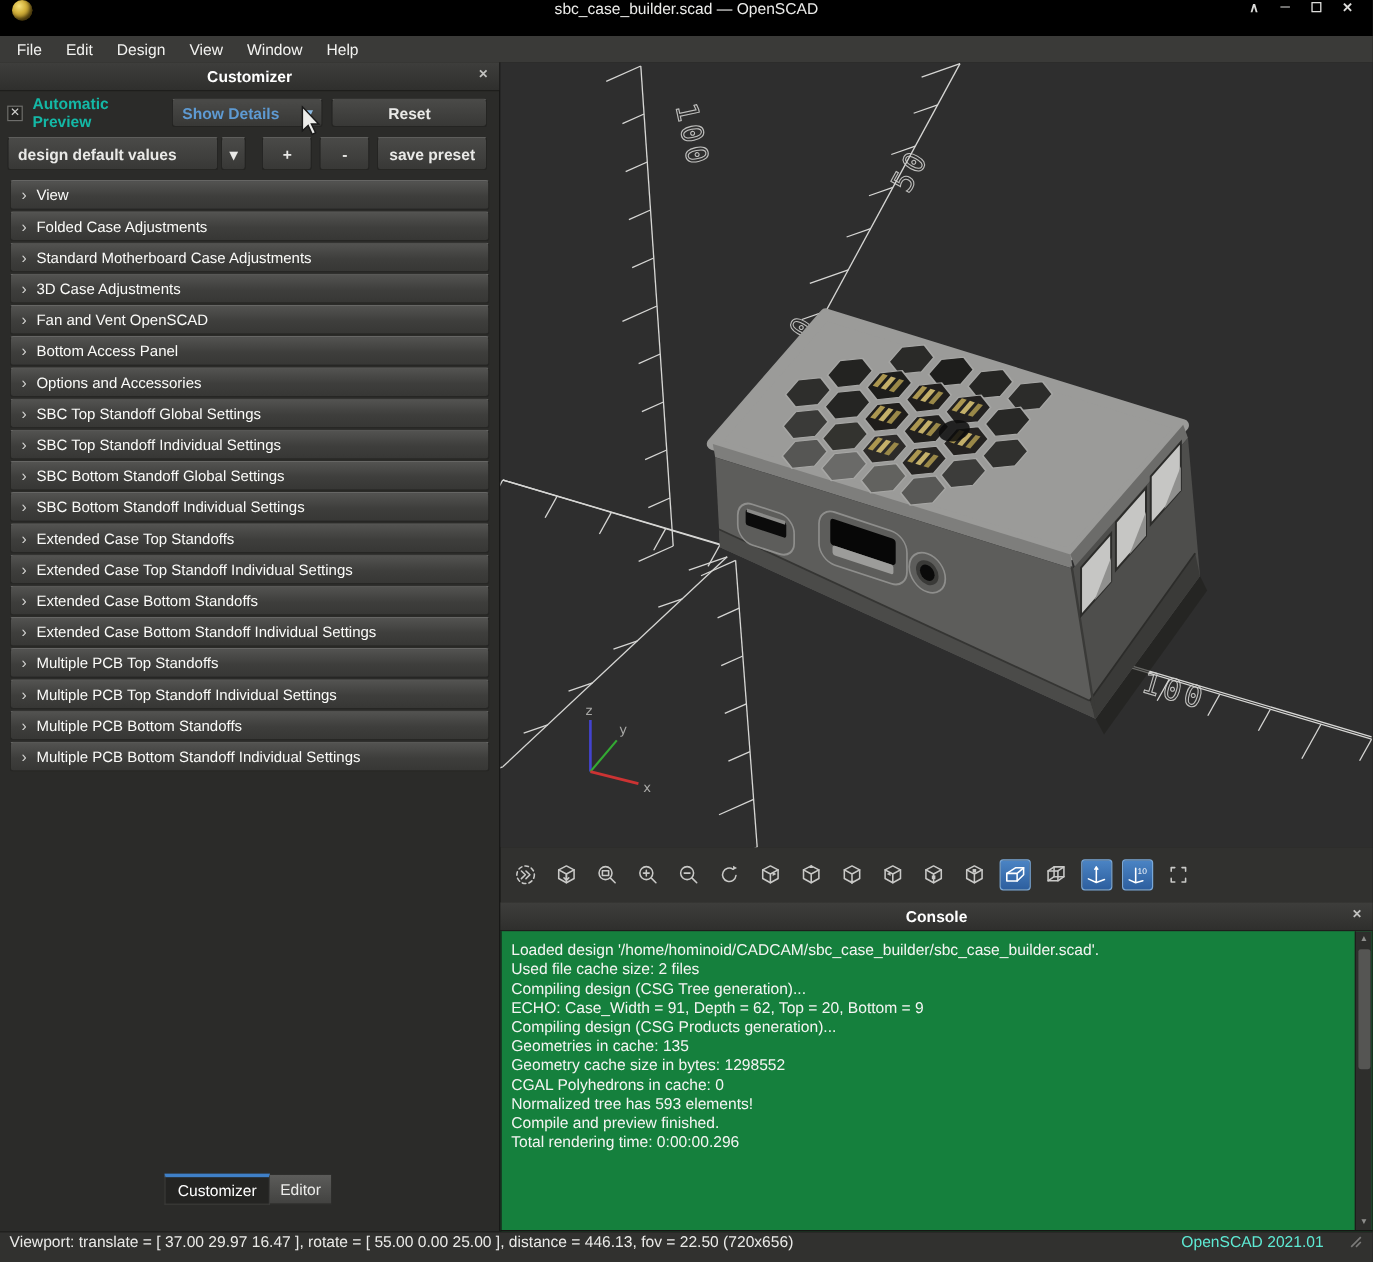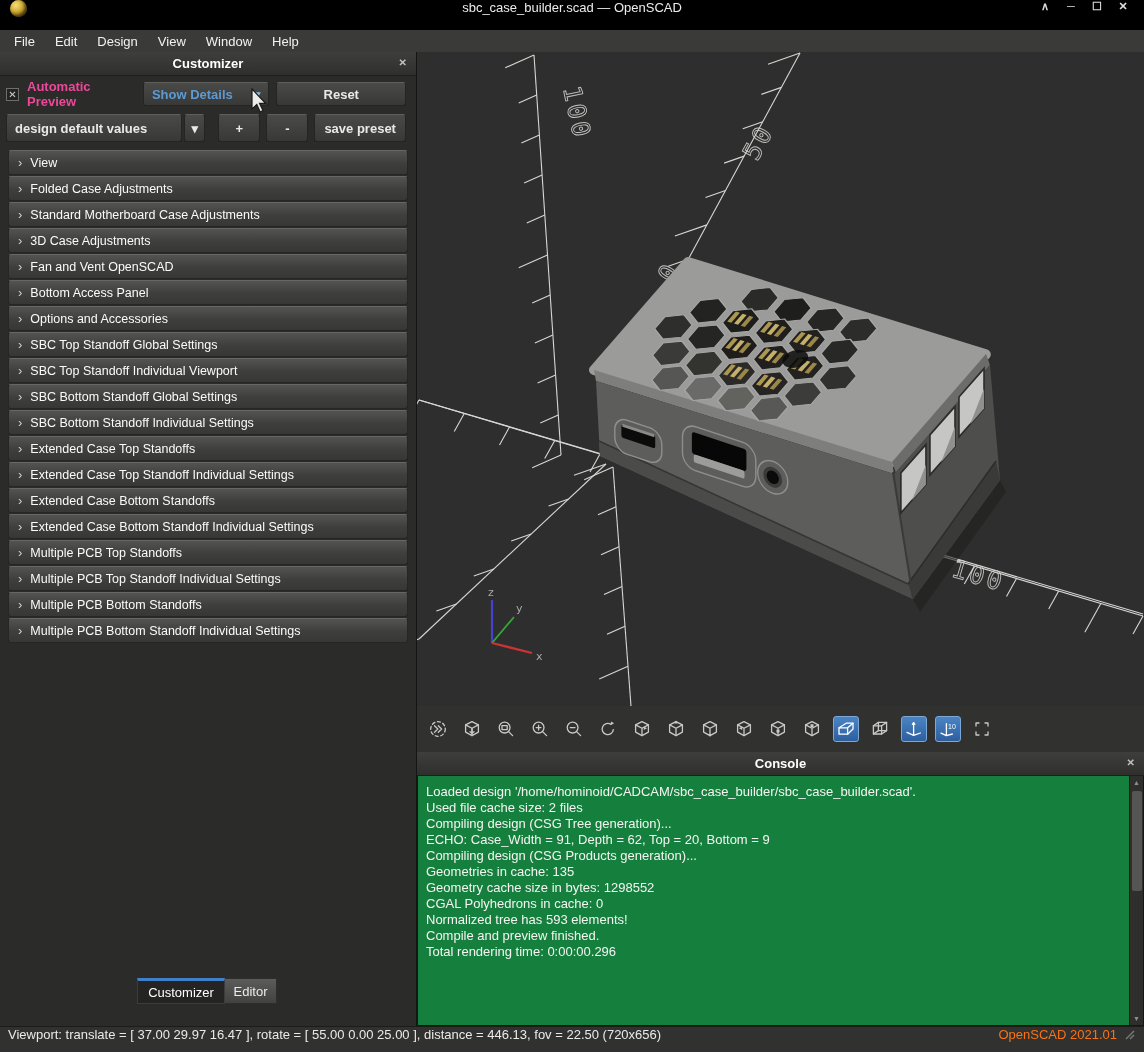--- a/index.html
+++ b/index.html
@@ -20,21 +20,21 @@
   .main{display:flex;height:974px}
   .left-panel{width:417px;background:#2b2b29;border-right:1px solid #151513;position:relative;flex:none}
   .right-panel{width:727px;display:flex;flex-direction:column;flex:none}
   
   .panel-header{height:24px;background:linear-gradient(#3e3e3c,#2f2f2d);display:flex;align-items:center;justify-content:center;
                 position:relative;font-weight:bold;font-size:13px;color:#ffffff;border-bottom:1px solid #1e1e1c}
   .panel-close{position:absolute;right:9px;top:5px;font-size:10px;color:#c2c2c0;line-height:12px}
   
   .ctrl-row1{display:flex;align-items:center;margin:6px 10px 0 6px;height:24px}
   .checkbox{width:13px;height:13px;border:1px solid #6e6e6c;background:#232321;font-size:10px;line-height:11px;text-align:center;color:#d0d0ce;flex:none}
-  .cb-label{font-size:13px;font-weight:600;margin-left:8px;margin-right:auto;color:#ec4899}
+  .cb-label{font-size:13px;font-weight:600;margin-left:8px;margin-right:auto;color:#14b8a6}
   .btn{background:linear-gradient(#4a4a48,#383836);border:1px solid #242422;border-top-color:#5e5e5c;border-radius:3px;
        color:#e9e9e7;font-weight:600;font-size:13px;display:flex;align-items:center;justify-content:center}
   .combo{justify-content:space-between;padding:0 8px}
   .combo .chev{font-size:9px;color:#aaaaa8}
   #details-combo{width:127px;height:24px;color:#5e9ad2}
   #details-combo .chev{color:#8ab8e0}
   #reset-btn{width:130px;height:24px;margin-left:7px}
   .ctrl-row2{display:flex;align-items:flex-start;margin:8px 10px 0 6px;height:28px}
   #preset-combo{width:180px;height:28px}
   #preset-arrow{width:22px;height:28px;margin-left:2px}
@@ -66,21 +66,21 @@
   
   .console{flex:1;display:flex;flex-direction:column;min-height:0}
   .console-body{flex:1;background:#15803d;border:1px solid #161614;border-top:none;position:relative;padding:8px 20px 0 8px;overflow:hidden}
   .console-line{font-size:13px;line-height:16px;color:#f4f4f2;white-space:pre}
   .vscroll{position:absolute;right:0;top:0;bottom:0;width:14px;background:#2e2e2c;border-left:1px solid #1d1d1b}
   .varr{position:absolute;left:0;width:13px;text-align:center;font-size:7px;color:#8e8e8c}
   .vthumb{position:absolute;top:15px;left:2px;width:10px;height:100px;background:#555553;border-radius:2px}
   
   .statusbar{height:26px;background:#31312f;display:flex;align-items:flex-start;font-size:13px;padding:0 8px;border-top:1px solid #1c1c1a}
   .sb-left{color:#eaeae8}
-  .sb-right{margin-left:auto;display:flex;align-items:center;gap:6px;color:#f97316}
+  .sb-right{margin-left:auto;display:flex;align-items:center;gap:20px;color:#5eead4}
 </style>
 </head>
 <body>
 
 <div class="app">
 
   <div class="titlebar">
     <span class="logo"></span>
     <span class="title">sbc_case_builder.scad — OpenSCAD</span>
     <span class="wctrls">
@@ -182,21 +182,21 @@
             <span>Options and Accessories</span>
           </div>
 
           <div class="section">
             <span class="chev">›</span>
             <span>SBC Top Standoff Global Settings</span>
           </div>
 
           <div class="section">
             <span class="chev">›</span>
-            <span>SBC Top Standoff Individual Viewport</span>
+            <span>SBC Top Standoff Individual Settings</span>
           </div>
 
           <div class="section">
             <span class="chev">›</span>
             <span>SBC Bottom Standoff Global Settings</span>
           </div>
 
           <div class="section">
             <span class="chev">›</span>
             <span>SBC Bottom Standoff Individual Settings</span>

